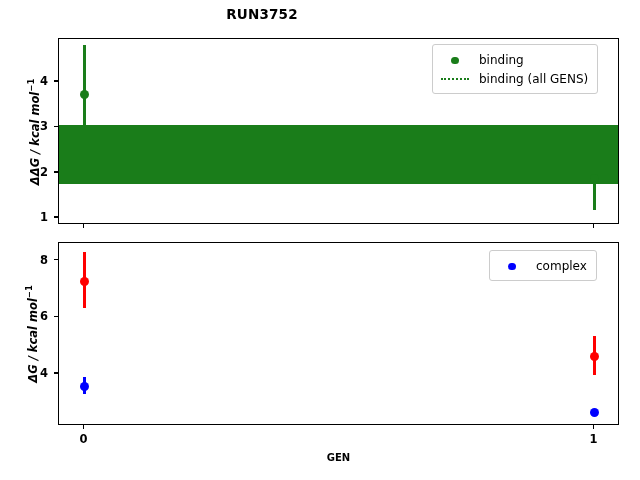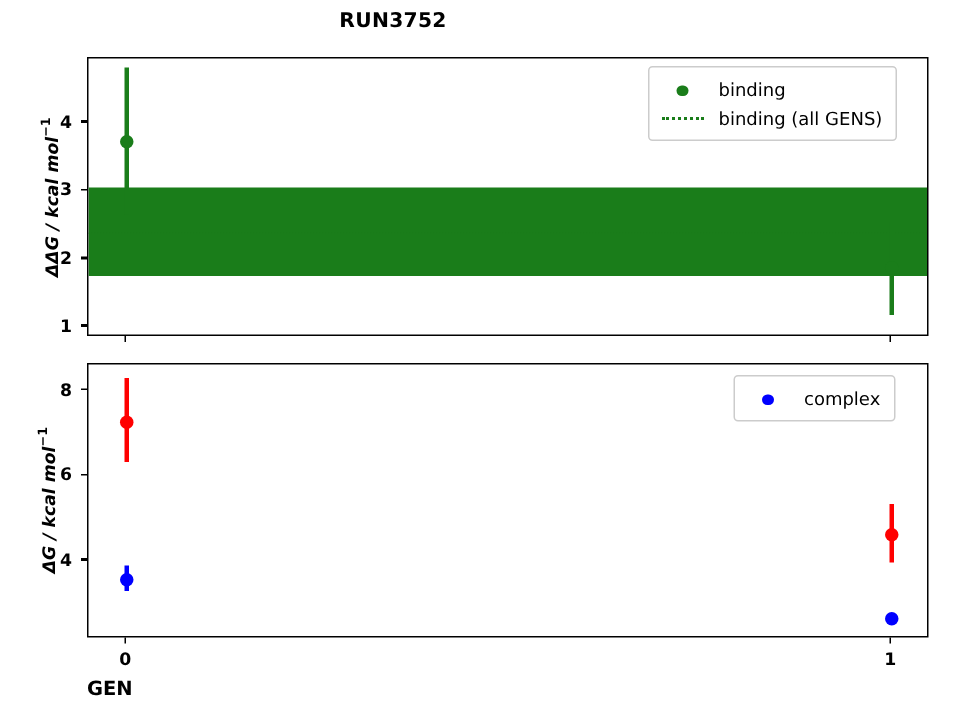--- a/index.html
+++ b/index.html
@@ -58,21 +58,22 @@
   #ylabel-bottom { left: -48px; top: 326px; width: 160px; text-align: center; }
   .ylabel sup { font-size: 8.5px; vertical-align: super; }
   .ylabel .gsym { font-style: italic; }
 
   
   #xlabel {
     position: absolute;
     left: 58px;
     top: 452px;
     width: 561px;
-    font-size: 13px;
+    text-align: center;
+    font-size: 10px;
     font-weight: bold;
     color: #000000;
   }
 
   
   .ytick-mark {
     position: absolute;
     width: 4px;
     height: 1.6px;
     background: #000000;

